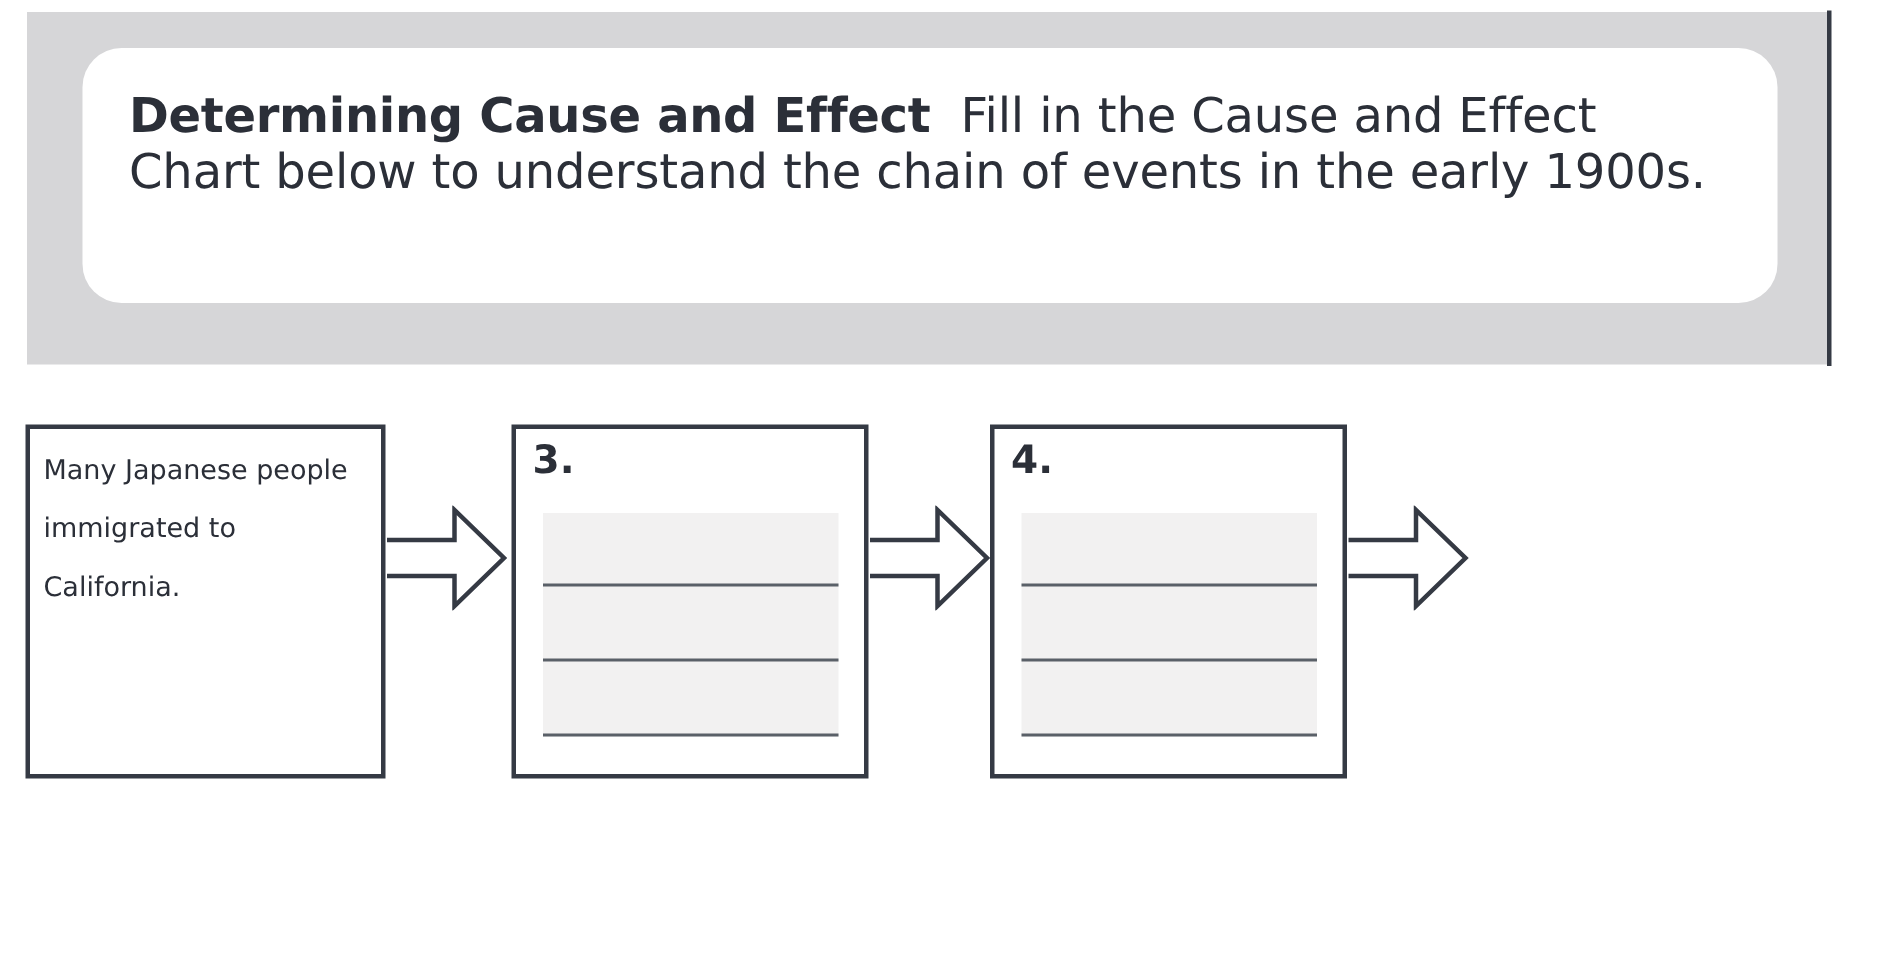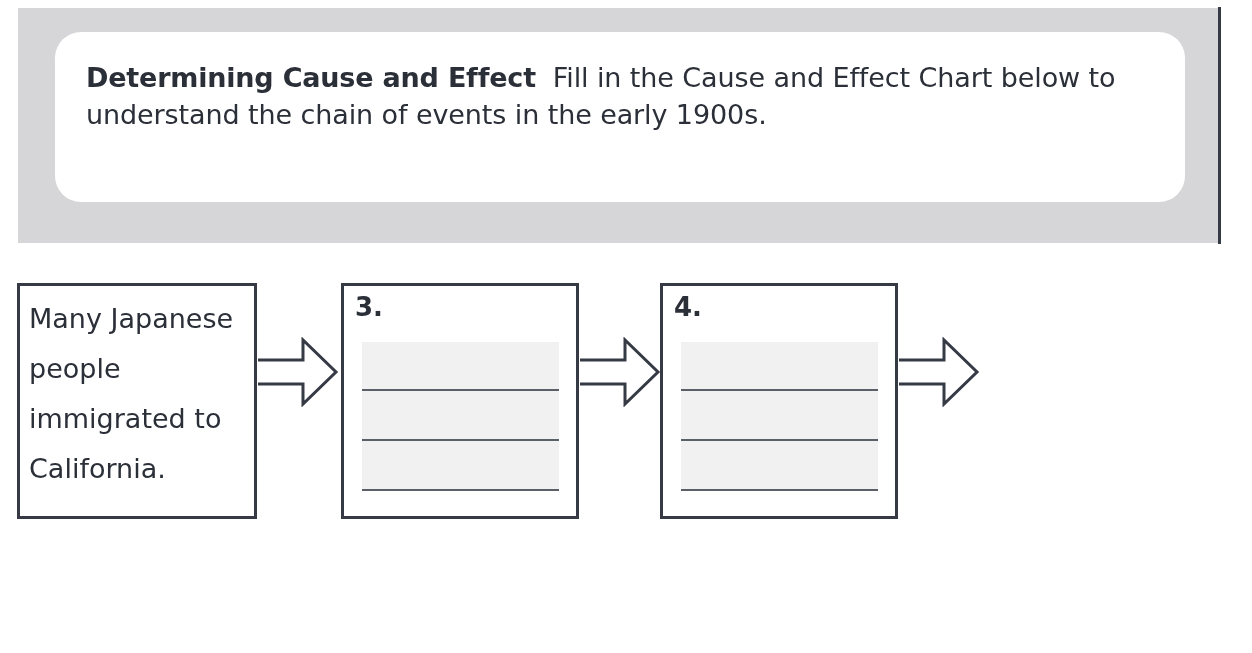--- a/index.html
+++ b/index.html
@@ -43,21 +43,21 @@
     height: 170px;
     background: #ffffff;
     border-radius: 26px;
     box-sizing: border-box;
   }
   .banner-text {
     position: absolute;
     left: 31px;
     top: 27px;
     right: 28px;
-    font-size: 27px;
+    font-size: 32px;
     line-height: 37px;
     color: #2b2f38;
     letter-spacing: -0.1px;
   }
   .banner-title {
     font-weight: 700;
     letter-spacing: -0.2px;
   }
   .banner-body {
     font-weight: 400;
@@ -77,22 +77,22 @@
     height: 236px;
     border: 3px solid #353a44;
     background: #ffffff;
     box-sizing: border-box;
   }
   .fbox-text {
     position: absolute;
     left: 9px;
     top: 8px;
     right: 6px;
-    font-size: 27px;
-    line-height: 50px;
+    font-size: 18px;
+    line-height: 39px;
     color: #2b2f38;
   }
   .fnum {
     position: absolute;
     left: 11px;
     top: 6px;
     font-size: 26px;
     font-weight: 700;
     color: #2b2f38;
   }

